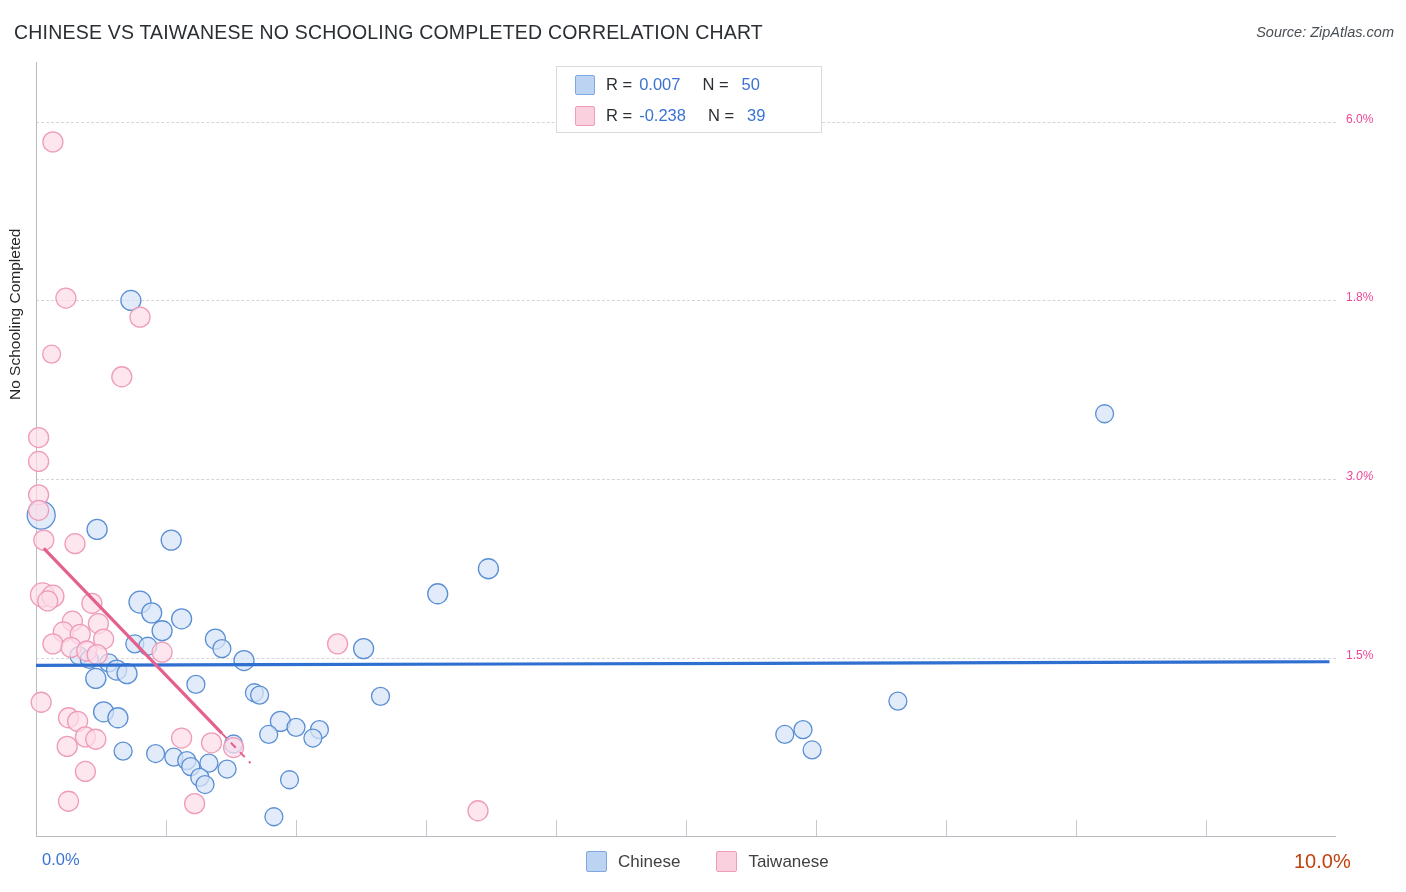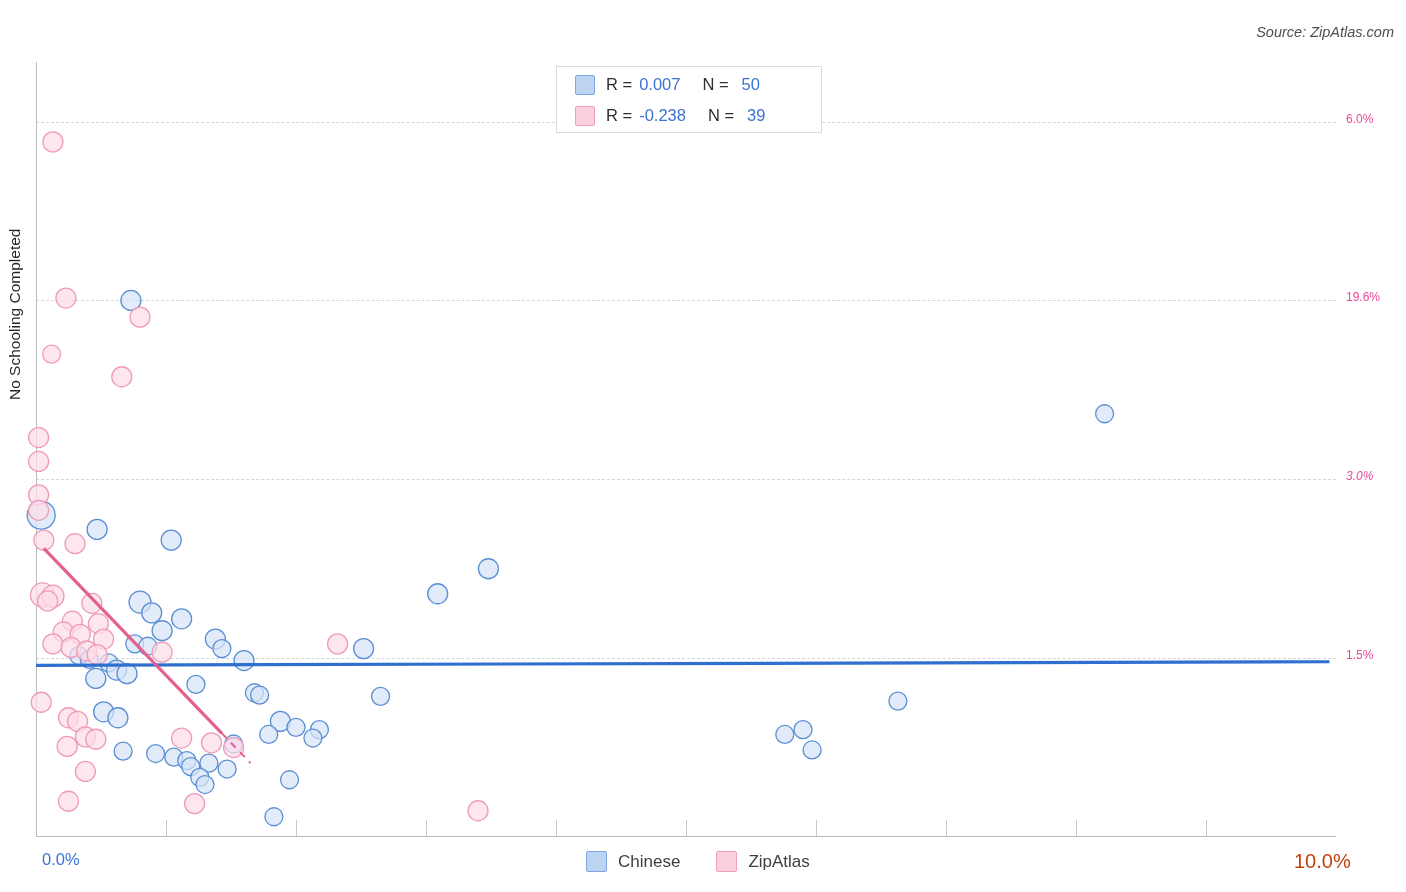--- a/index.html
+++ b/index.html
@@ -110,20 +110,21 @@
   }
   .sl-item{display:flex;align-items:center;margin-right:36px;}
   .sl-sw{width:21px;height:21px;border-radius:2px;box-sizing:border-box;}
   .sl-txt{font-size:17px;color:#404040;margin-left:11px;white-space:nowrap;}
 </style>
 </head>
 <body>
 
 <div id="chart-root">
 
+  <div class="chart-title">CHINESE VS TAIWANESE NO SCHOOLING COMPLETED CORRELATION CHART</div>
   <div class="source-note">Source: ZipAtlas.com</div>
 
   <div class="plot-area">
 
 
     <div id="gridlines">
         <div class="gridline" style="top: 596.154px;"></div>
         <div class="gridline" style="top: 417.308px;"></div>
         <div class="gridline" style="top: 238.462px;"></div>
         <div class="gridline" style="top: 59.6154px;"></div>
@@ -240,21 +241,21 @@
         <line x1="0" y1="603.3076923076924" x2="1293.4999999999998" y2="599.7307692307693" stroke="#2f6fd0" stroke-width="3.2"></line>
         <line x1="7.8" y1="486.46153846153845" x2="185.89999999999998" y2="671.3817126269956" stroke="#e4608f" stroke-width="3.2"></line>
         <line x1="185.89999999999998" y1="671.3817126269956" x2="214.49999999999997" y2="701.0769230769231" stroke="#e4608f" stroke-width="2" stroke-dasharray="7 6"></line>
       </svg>
 
     <div class="y-axis-title">No Schooling Completed</div>
 
     <div id="ylabels">
         <div class="ylabel" style="top: 586.154px;">1.5%</div>
         <div class="ylabel" style="top: 407.308px; font-style: italic;">3.0%</div>
-        <div class="ylabel" style="top: 228.462px;">19.6%</div>
+        <div class="ylabel" style="top: 228.462px;">1.8%</div>
         <div class="ylabel" style="top: 49.6154px;">6.0%</div>
       </div>
 
     <div class="xlabel-left">0.0%</div>
     <div class="xlabel-right">10.0%</div>
   </div>
 
   <div class="corr-legend">
     <div class="corr-row">
       <span class="sw sw-blue"></span>
@@ -272,17 +273,17 @@
     </div>
   </div>
 
   <div class="series-legend">
     <div class="sl-item">
       <span class="sl-sw" style="background:#bdd3f2;border:1px solid #7fa8e0;"></span>
       <span class="sl-txt">Chinese</span>
     </div>
     <div class="sl-item">
       <span class="sl-sw" style="background:#fbd0de;border:1px solid #f09dbb;"></span>
-      <span class="sl-txt">ZipAtlas</span>
+      <span class="sl-txt">Taiwanese</span>
     </div>
   </div>
 
 </div>
 
 </body></html>

